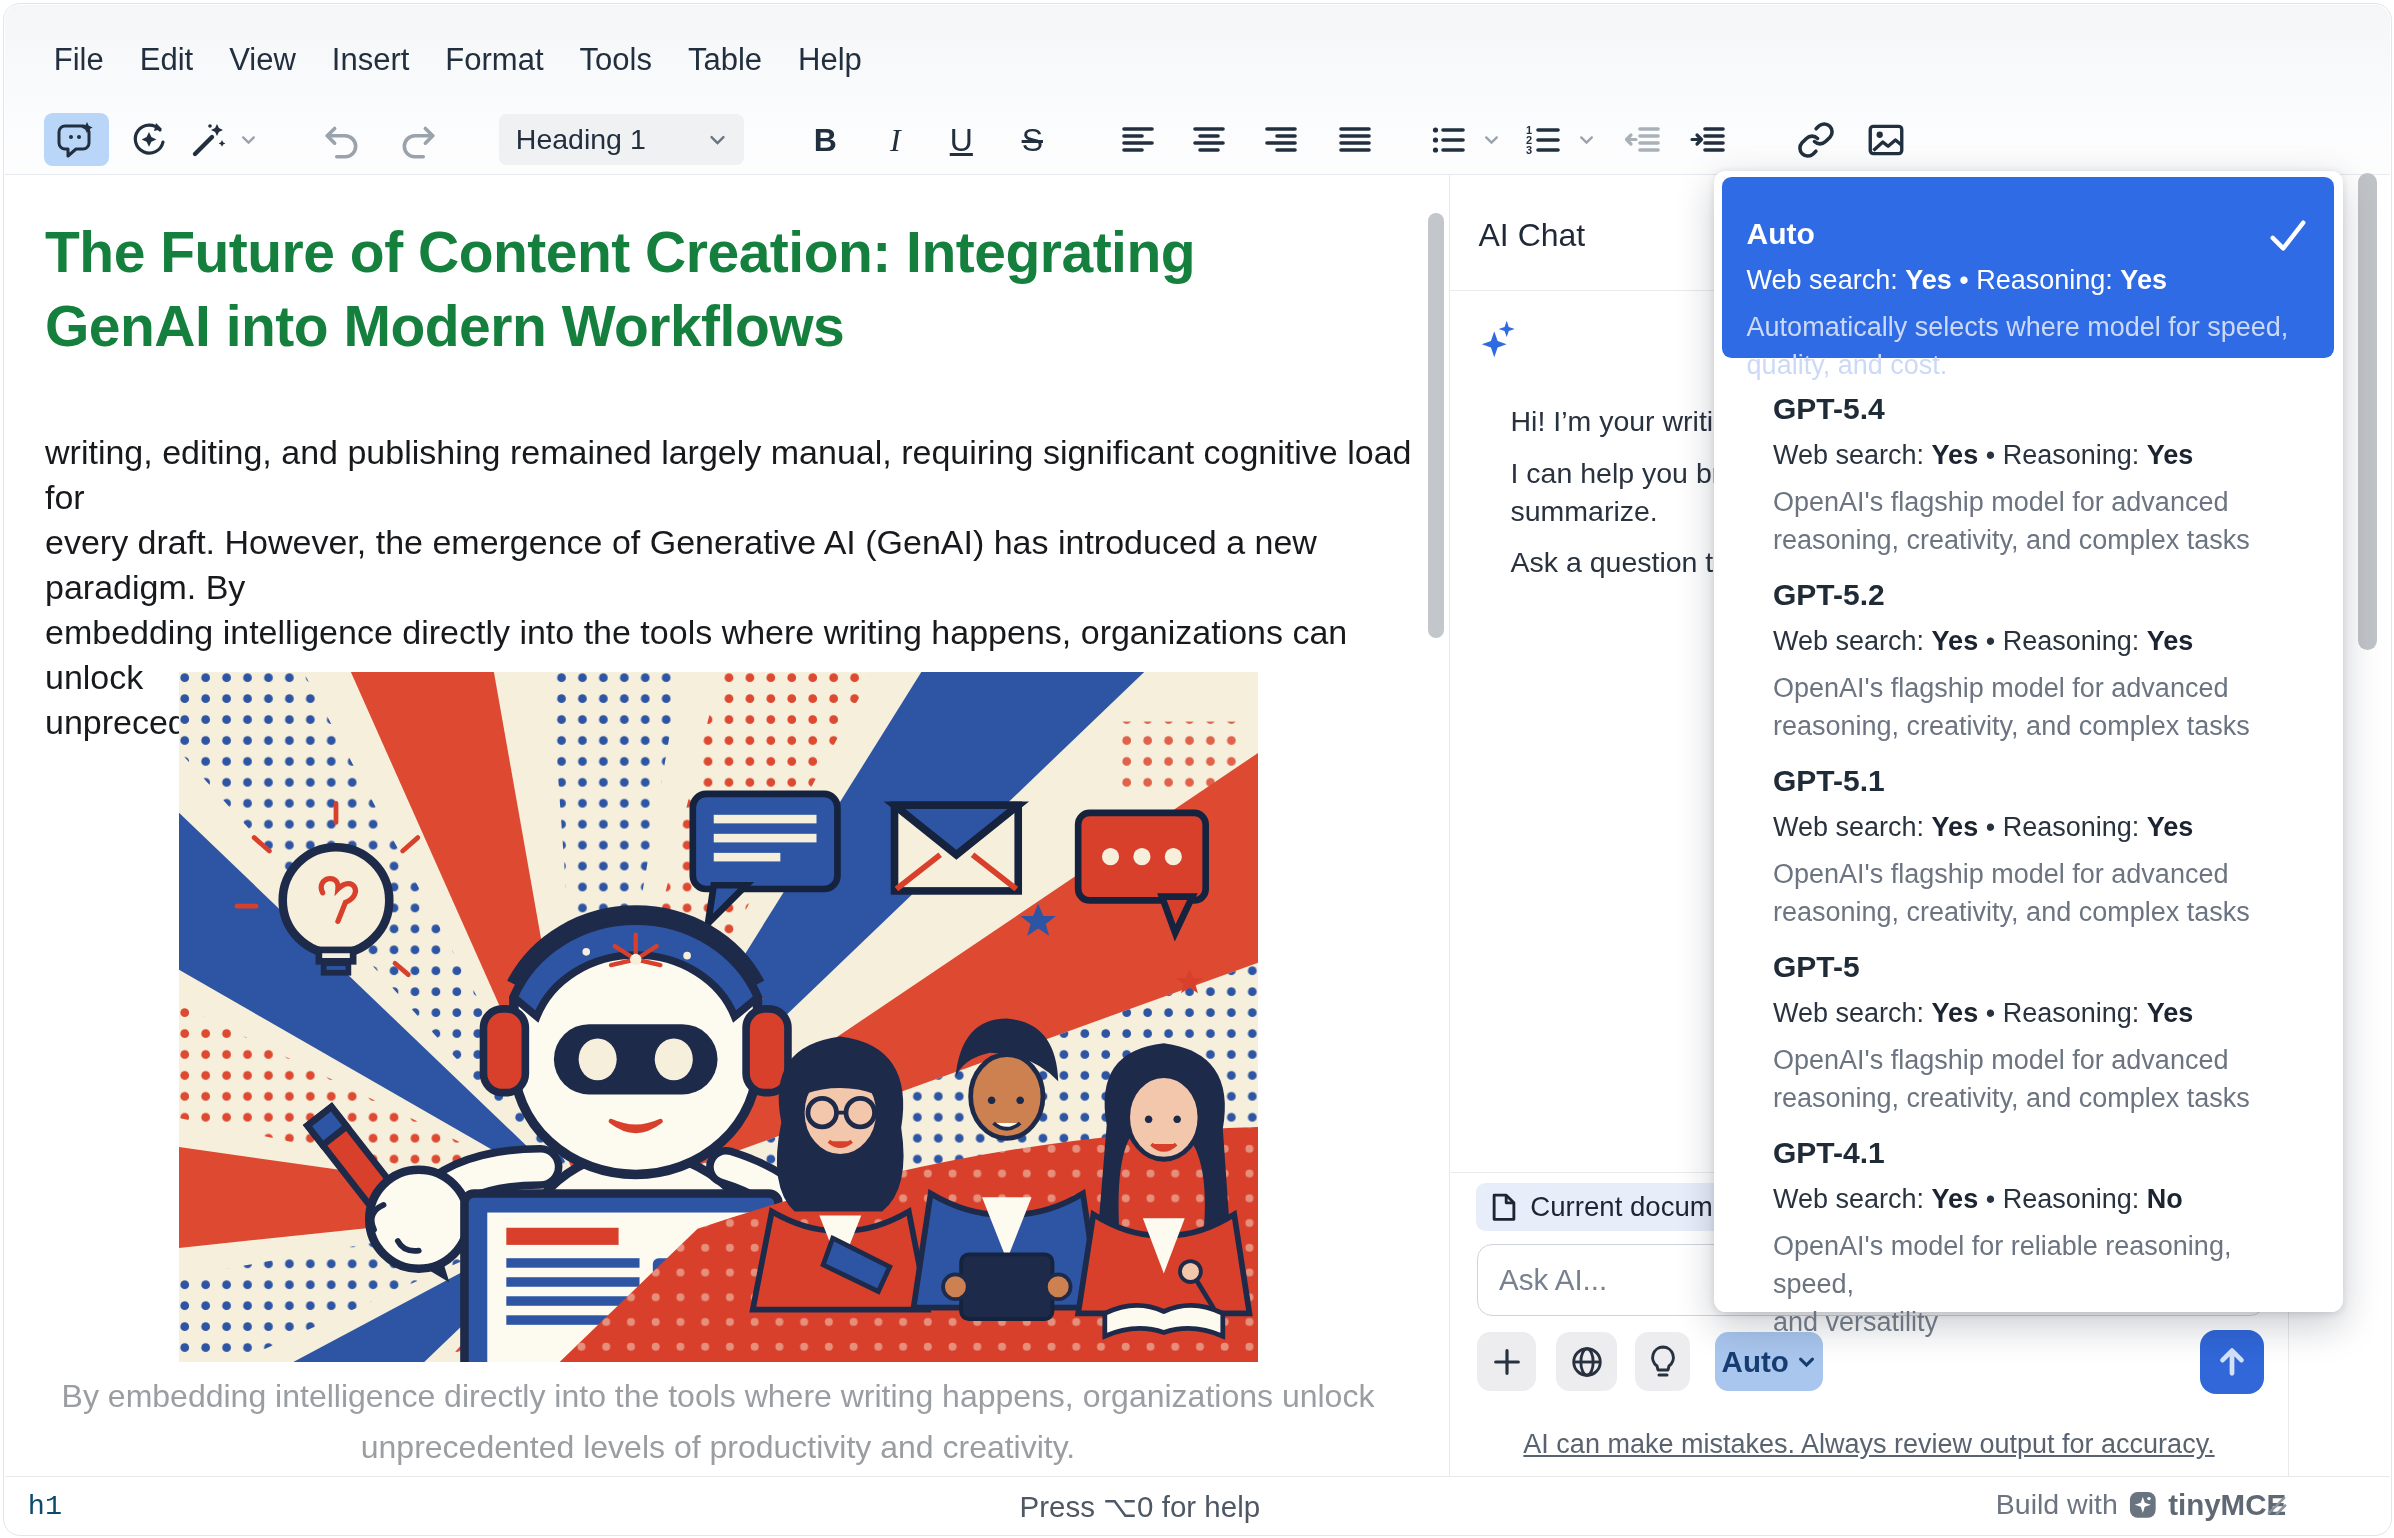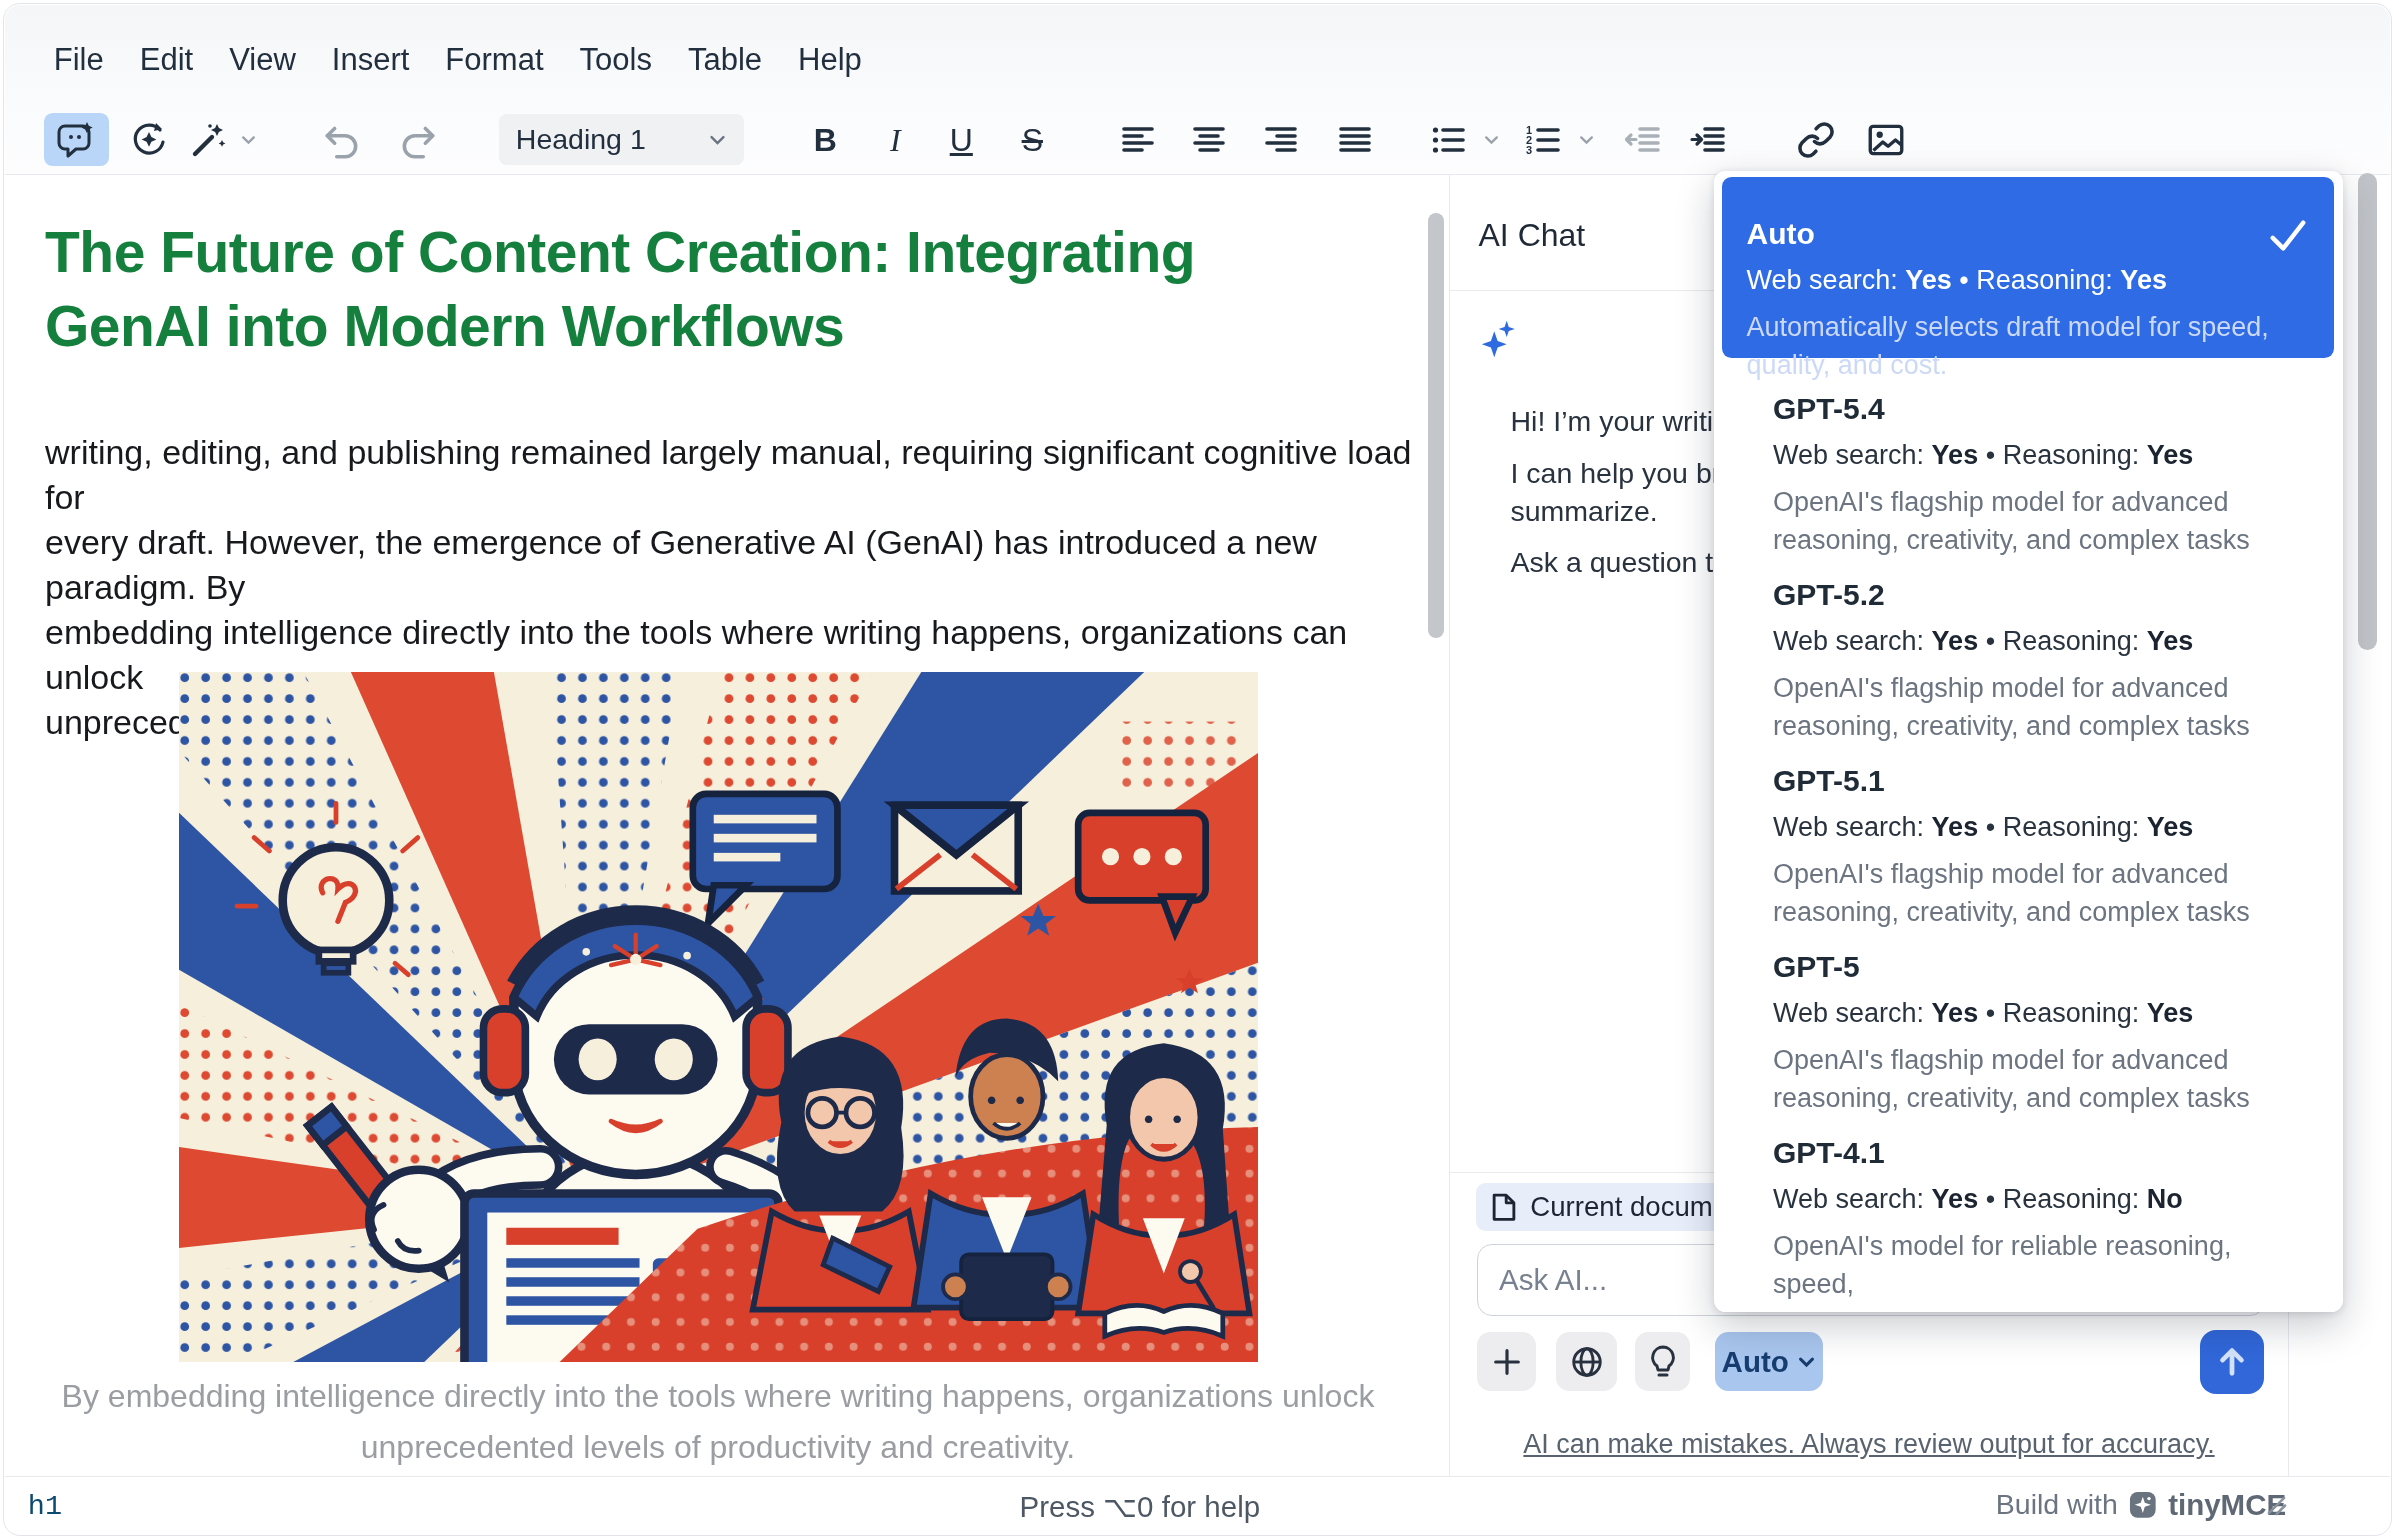--- a/index.html
+++ b/index.html
@@ -542,21 +542,21 @@
 
   <div id="model-dropdown">
     <div class="dd-item selected">
       <div class="dd-name">Auto</div>
       <div class="dd-meta">
         <span>Web search:</span> <b>Yes</b>
         <span>•</span>
         <span>Reasoning:</span> <b>Yes</b>
       </div>
       <div class="dd-desc">
-        <div>Automatically selects draft model for speed,</div>
+        <div>Automatically selects where model for speed,</div>
         <div>quality, and cost.</div>
       </div>
       <svg class="dd-check" width="42" height="42" viewBox="0 0 44 44">
         <path d="M6 24 L17 35 L38 8" fill="none" stroke="#fff" stroke-width="4.6" stroke-linecap="round" stroke-linejoin="round"></path>
       </svg>
     </div>
     <div class="dd-item">
       <div class="dd-name">GPT-5.4</div>
       <div class="dd-meta">
         <span>Web search:</span> <b>Yes</b>
@@ -606,20 +606,21 @@
     </div>
     <div class="dd-item">
       <div class="dd-name">GPT-4.1</div>
       <div class="dd-meta">
         <span>Web search:</span> <b>Yes</b>
         <span>•</span>
         <span>Reasoning:</span> <b>No</b>
       </div>
       <div class="dd-desc">
         <div>OpenAI's model for reliable reasoning, speed,</div>
+        <div>and versatility</div>
       </div>
     </div>
   </div>
 
   <div id="statusbar">
     <span id="status-path">h1</span>
     <span id="status-help">Press ⌥0 for help</span>
     <div id="branding">
       <span class="prefix">Build with</span>
       <svg width="27.6" height="27.6" viewBox="0 0 29 29">

